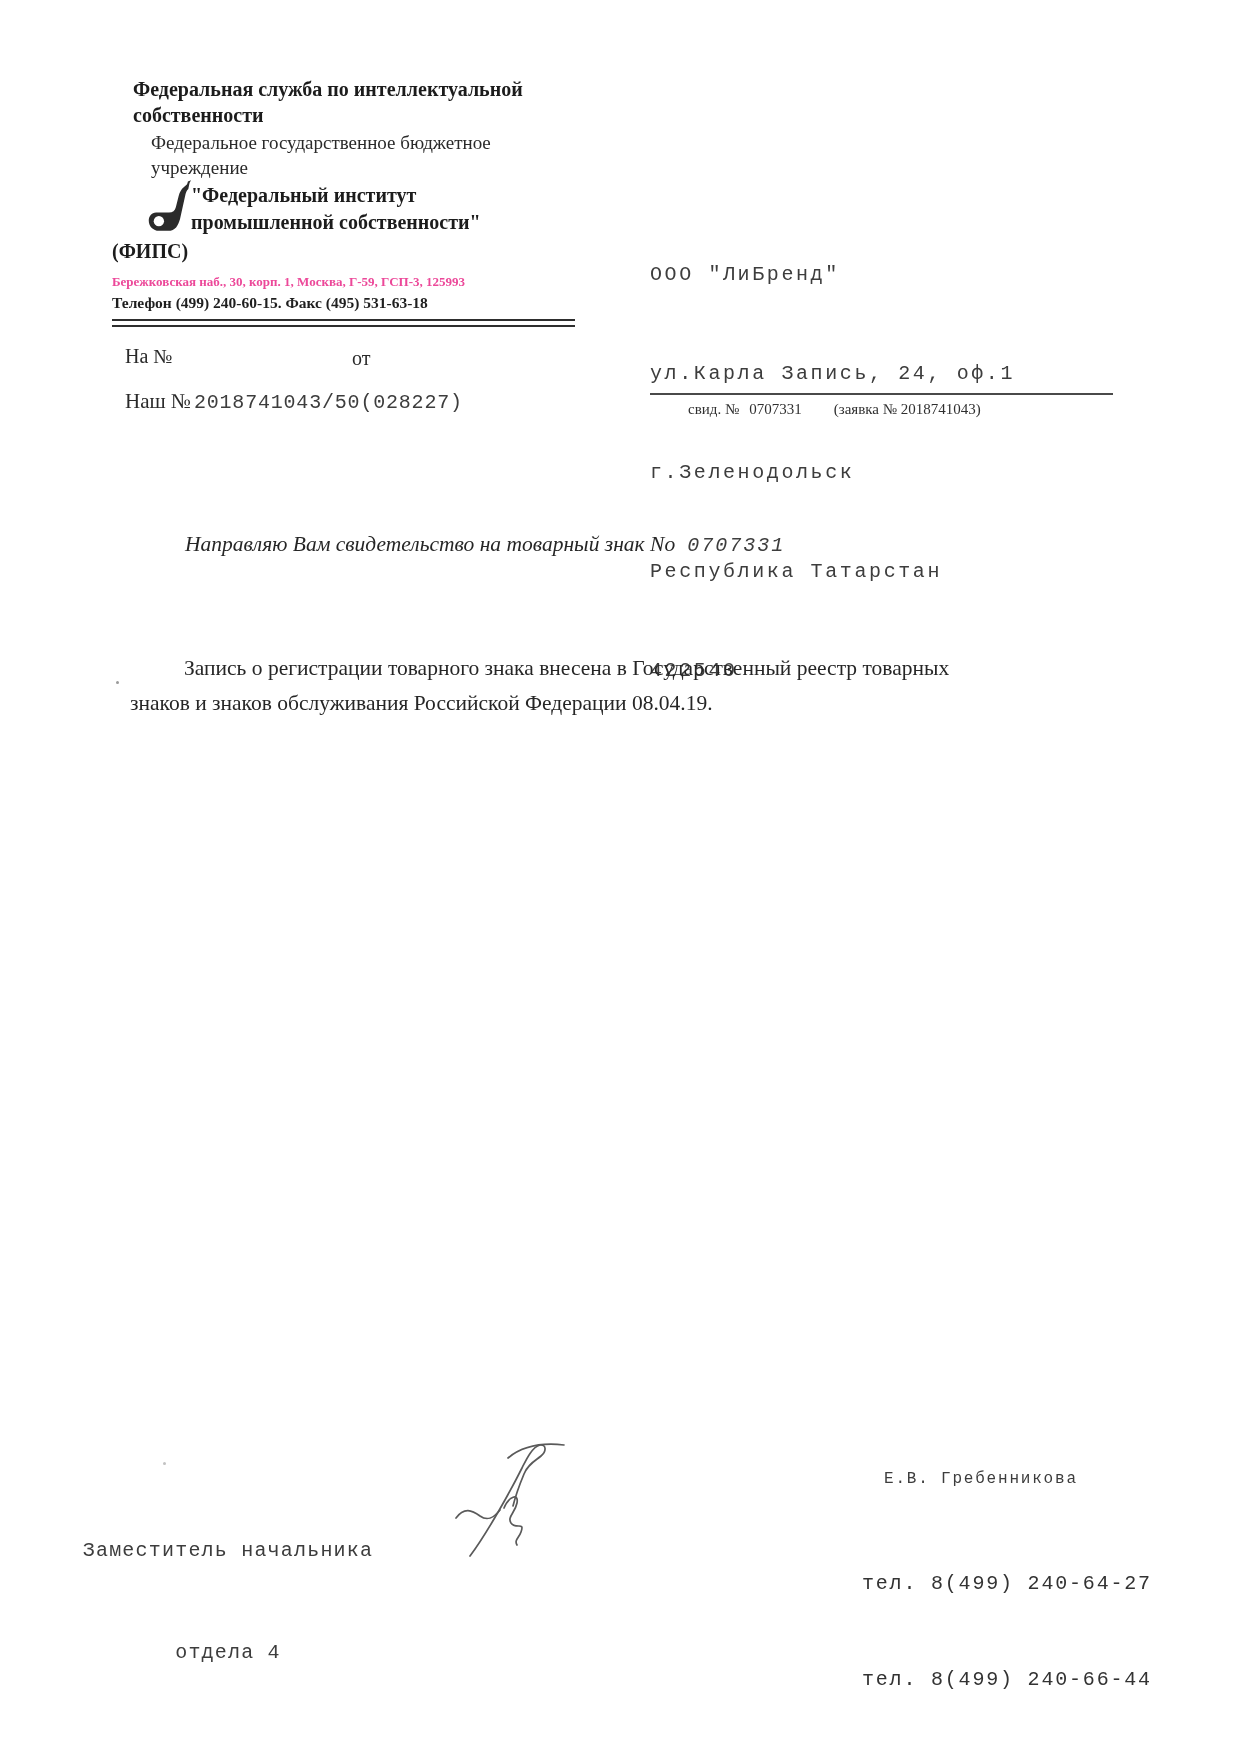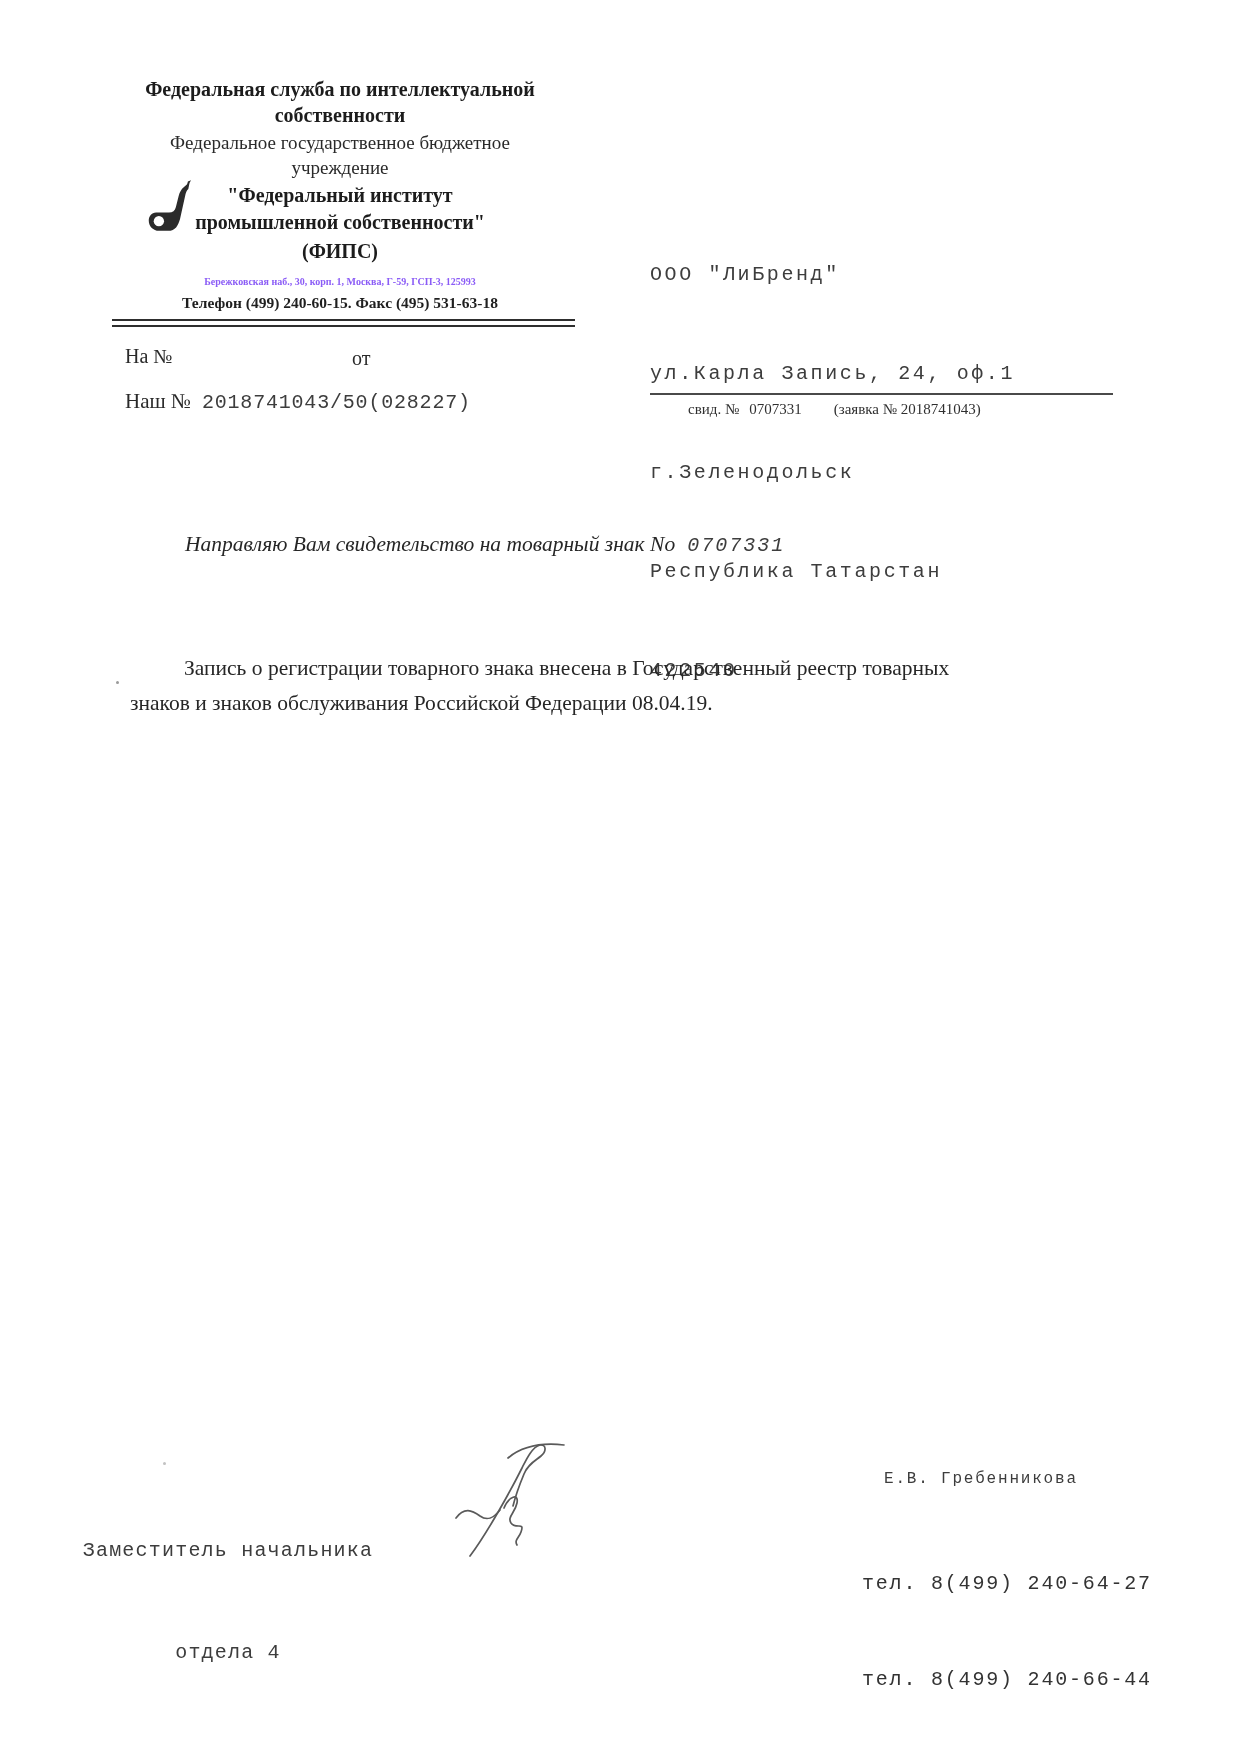--- a/index.html
+++ b/index.html
@@ -9,54 +9,54 @@
     height: 1753px;
     background: #ffffff;
     font-family: "Liberation Serif", serif;
     color: #262626;
     overflow: hidden;
   }
   .abs { position: absolute; }
 
   
   .letterhead {
-    left: 100px; top: 76px; width: 480px;
-    text-align: center;
+    left: 112px; top: 76px; width: 480px;
+    text-align: left;
   }
   .lh-agency {
     font-weight: bold; font-size: 20px; line-height: 26px;
     max-width: 438px; margin: 0 auto; color: #1c1c1c;
   }
   .lh-orgtype {
     font-size: 19px; line-height: 25px;
     max-width: 402px; margin: 2px auto 0; color: #2a2a2a;
   }
   .lh-institute {
     font-weight: bold; font-size: 20px; line-height: 27px;
     max-width: 322px; margin: 2px auto 0; color: #1c1c1c;
   }
   .lh-abbr { font-weight: bold; font-size: 20px; line-height: 26px; margin-top: 2px; color: #1c1c1c; }
-  .lh-address { font-weight: bold; font-size: 10px; line-height: 21px; margin-top: 7px; color: #8b5cf6; }
+  .lh-address { font-weight: bold; font-size: 13px; line-height: 21px; margin-top: 7px; color: #ec4899; }
   .lh-phone { font-weight: bold; font-size: 15.5px; line-height: 21px; color: #1f1f1f; }
 
   .logo { left: 146px; top: 178px; width: 46px; height: 56px; }
 
   .dbl-rule {
     left: 112px; top: 319px; width: 463px; height: 4px;
     border-top: 2px solid #2e2e2e; border-bottom: 2px solid #2e2e2e;
   }
 
   
   .ref-na    { left: 125px; top: 345px; font-size: 20px; color: #2a2a2a; }
   .ref-ot    { left: 352px; top: 347px; font-size: 20px; color: #2a2a2a; }
   .ref-nash  { left: 125px; top: 389px; font-size: 21px; color: #2a2a2a; }
   .ref-nash .num {
     font-family: "Liberation Mono", monospace;
     font-size: 20px; letter-spacing: 0.8px; color: #3d3d3d;
-    margin-left: 11px;
+    margin-left: 3px;
   }
 
   
   .recipient {
     left: 650px; top: 192px;
     font-family: "Liberation Mono", monospace;
     font-size: 20px; letter-spacing: 2.6px; line-height: 33px;
     color: #3d3d3d; white-space: pre;
   }
 

